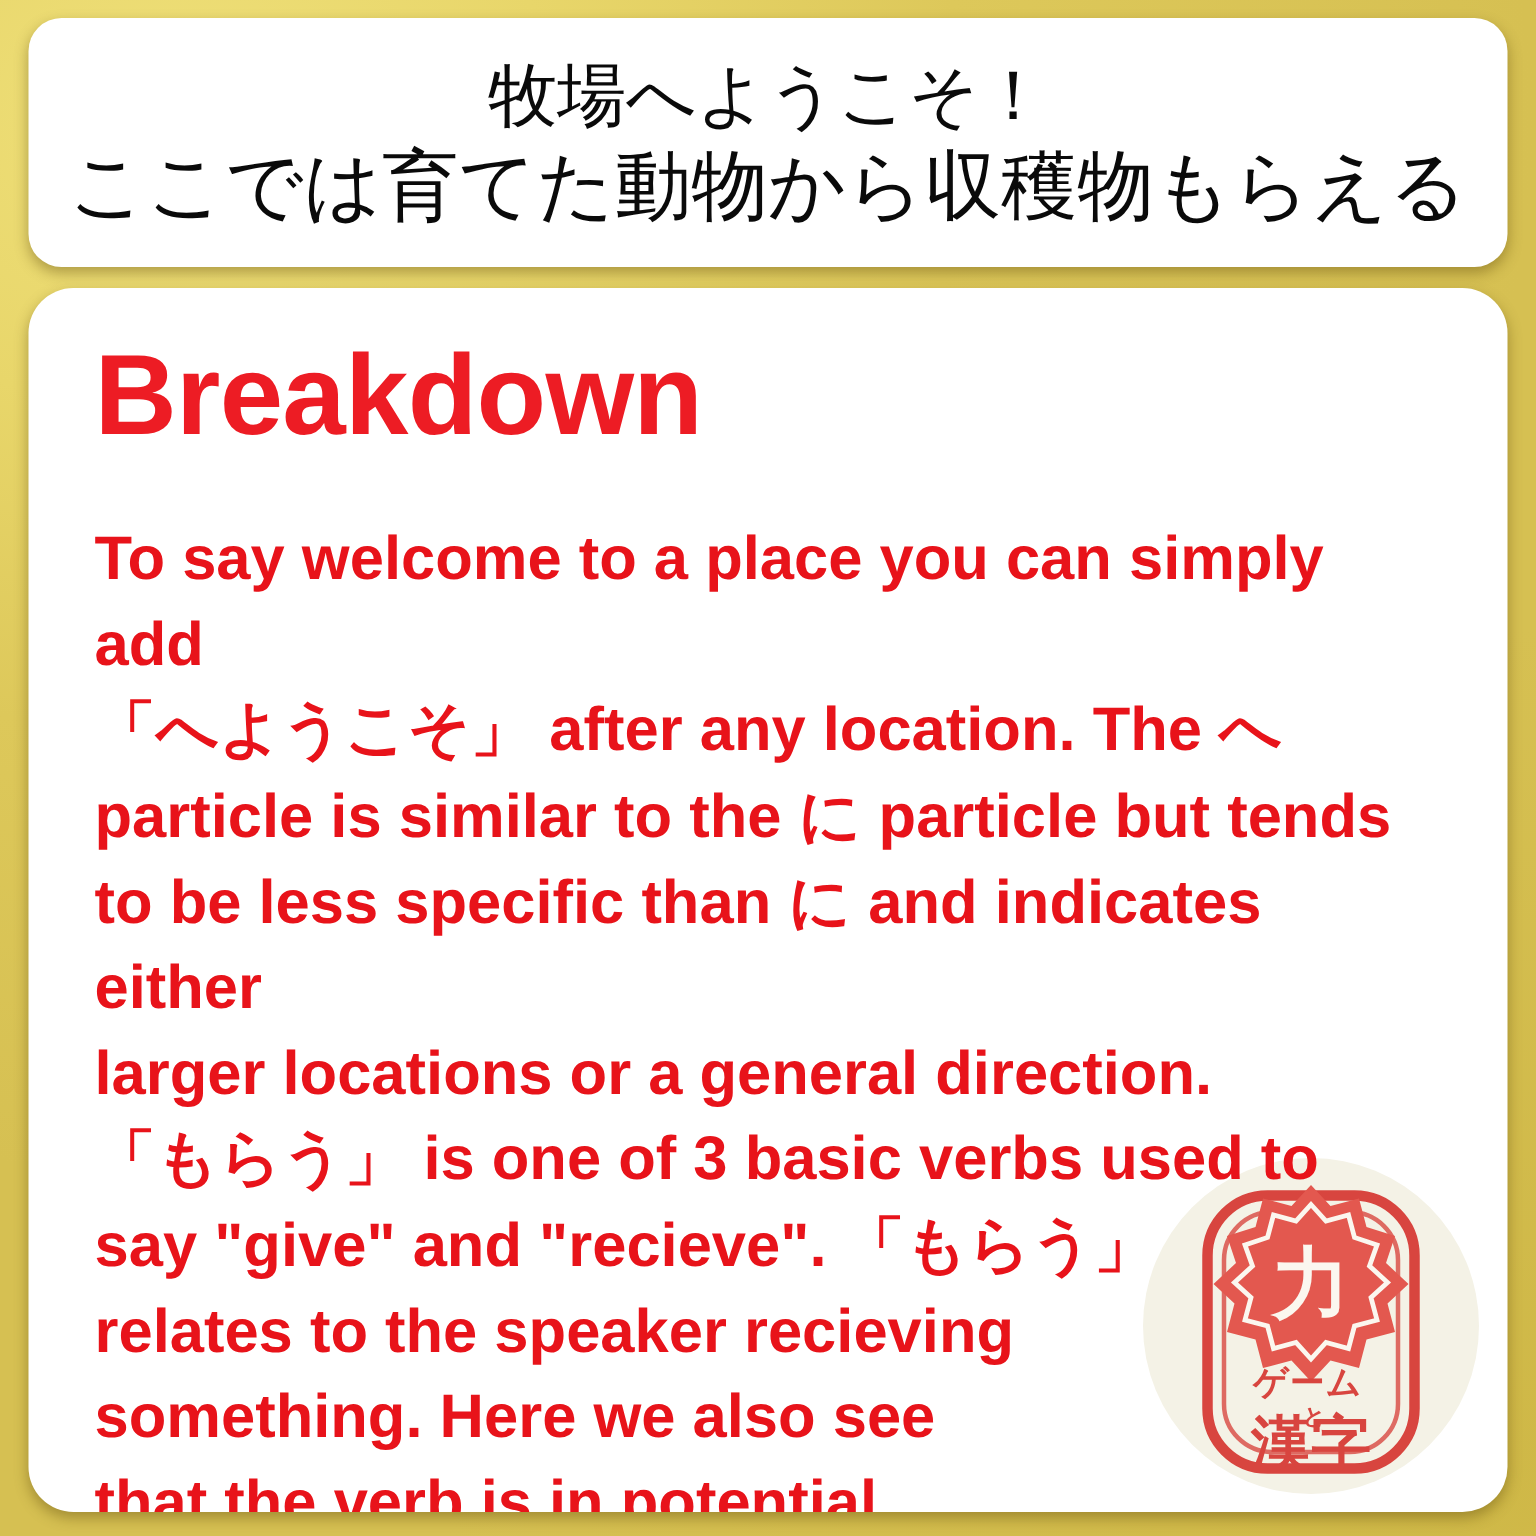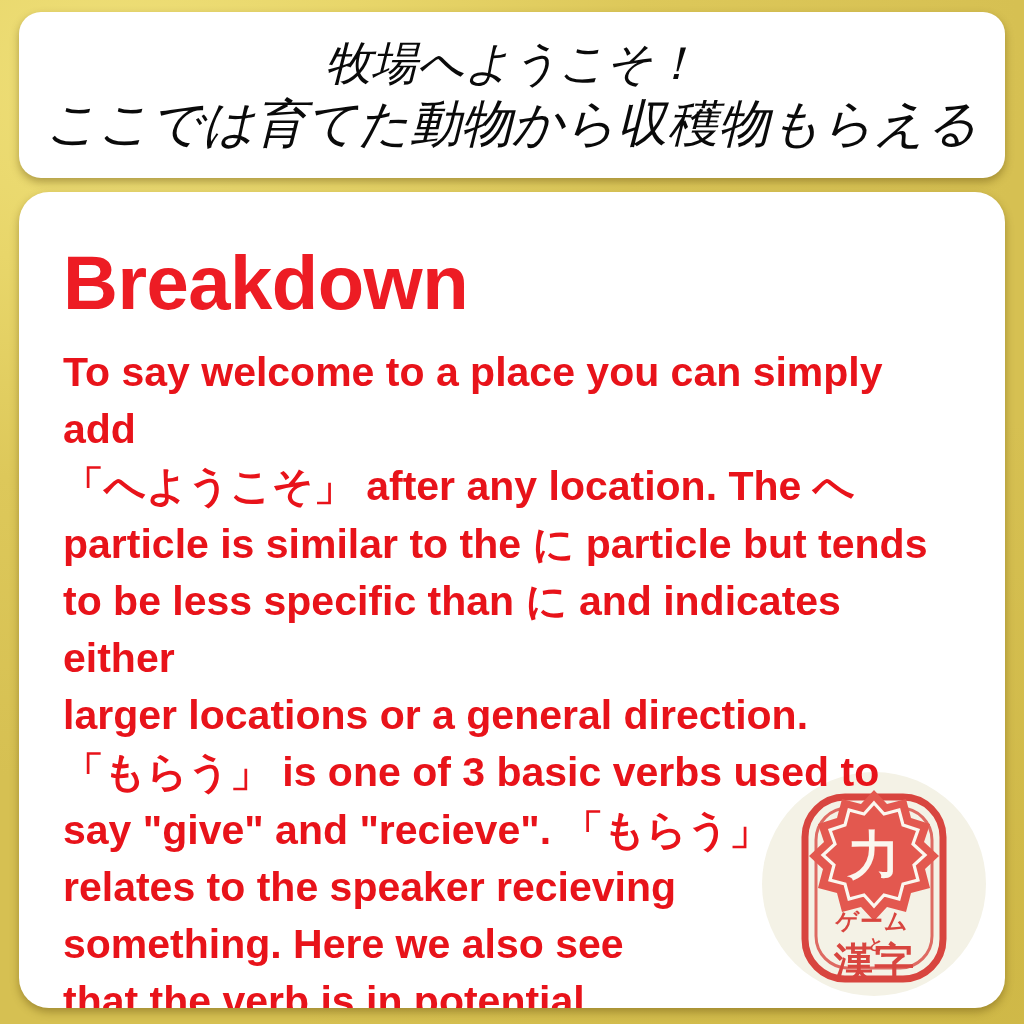--- a/index.html
+++ b/index.html
@@ -55,21 +55,20 @@
     border-radius: 22px;
   }
   .header-line {
     color: #0a0a0a;
     font-size: 46px;
     line-height: 1.24;
     letter-spacing: 0px;
     white-space: nowrap;
     text-align: center;
     font-weight: 400;
-    font-style: italic;
   }
   .header-line.l2 { font-size: 51px; }
 
   
   #breakdown-card {
     left: 19px;
     top: 192px;
     width: 986px;
     height: 816px;
     border-radius: 30px;
@@ -78,21 +77,20 @@
 
   #breakdown-title {
     position: absolute;
     left: 44px;
     top: 34px;
     color: #ED1C24;
     font-size: 76px;
     font-weight: 700;
     line-height: 1;
     letter-spacing: -0.5px;
-    margin-top: 19px;
   }
 
   #breakdown-body {
     position: absolute;
     left: 44px;
     top: 152px;
     width: 900px;
     color: #E8131A;
     font-size: 41px;
     line-height: 57.2px;

